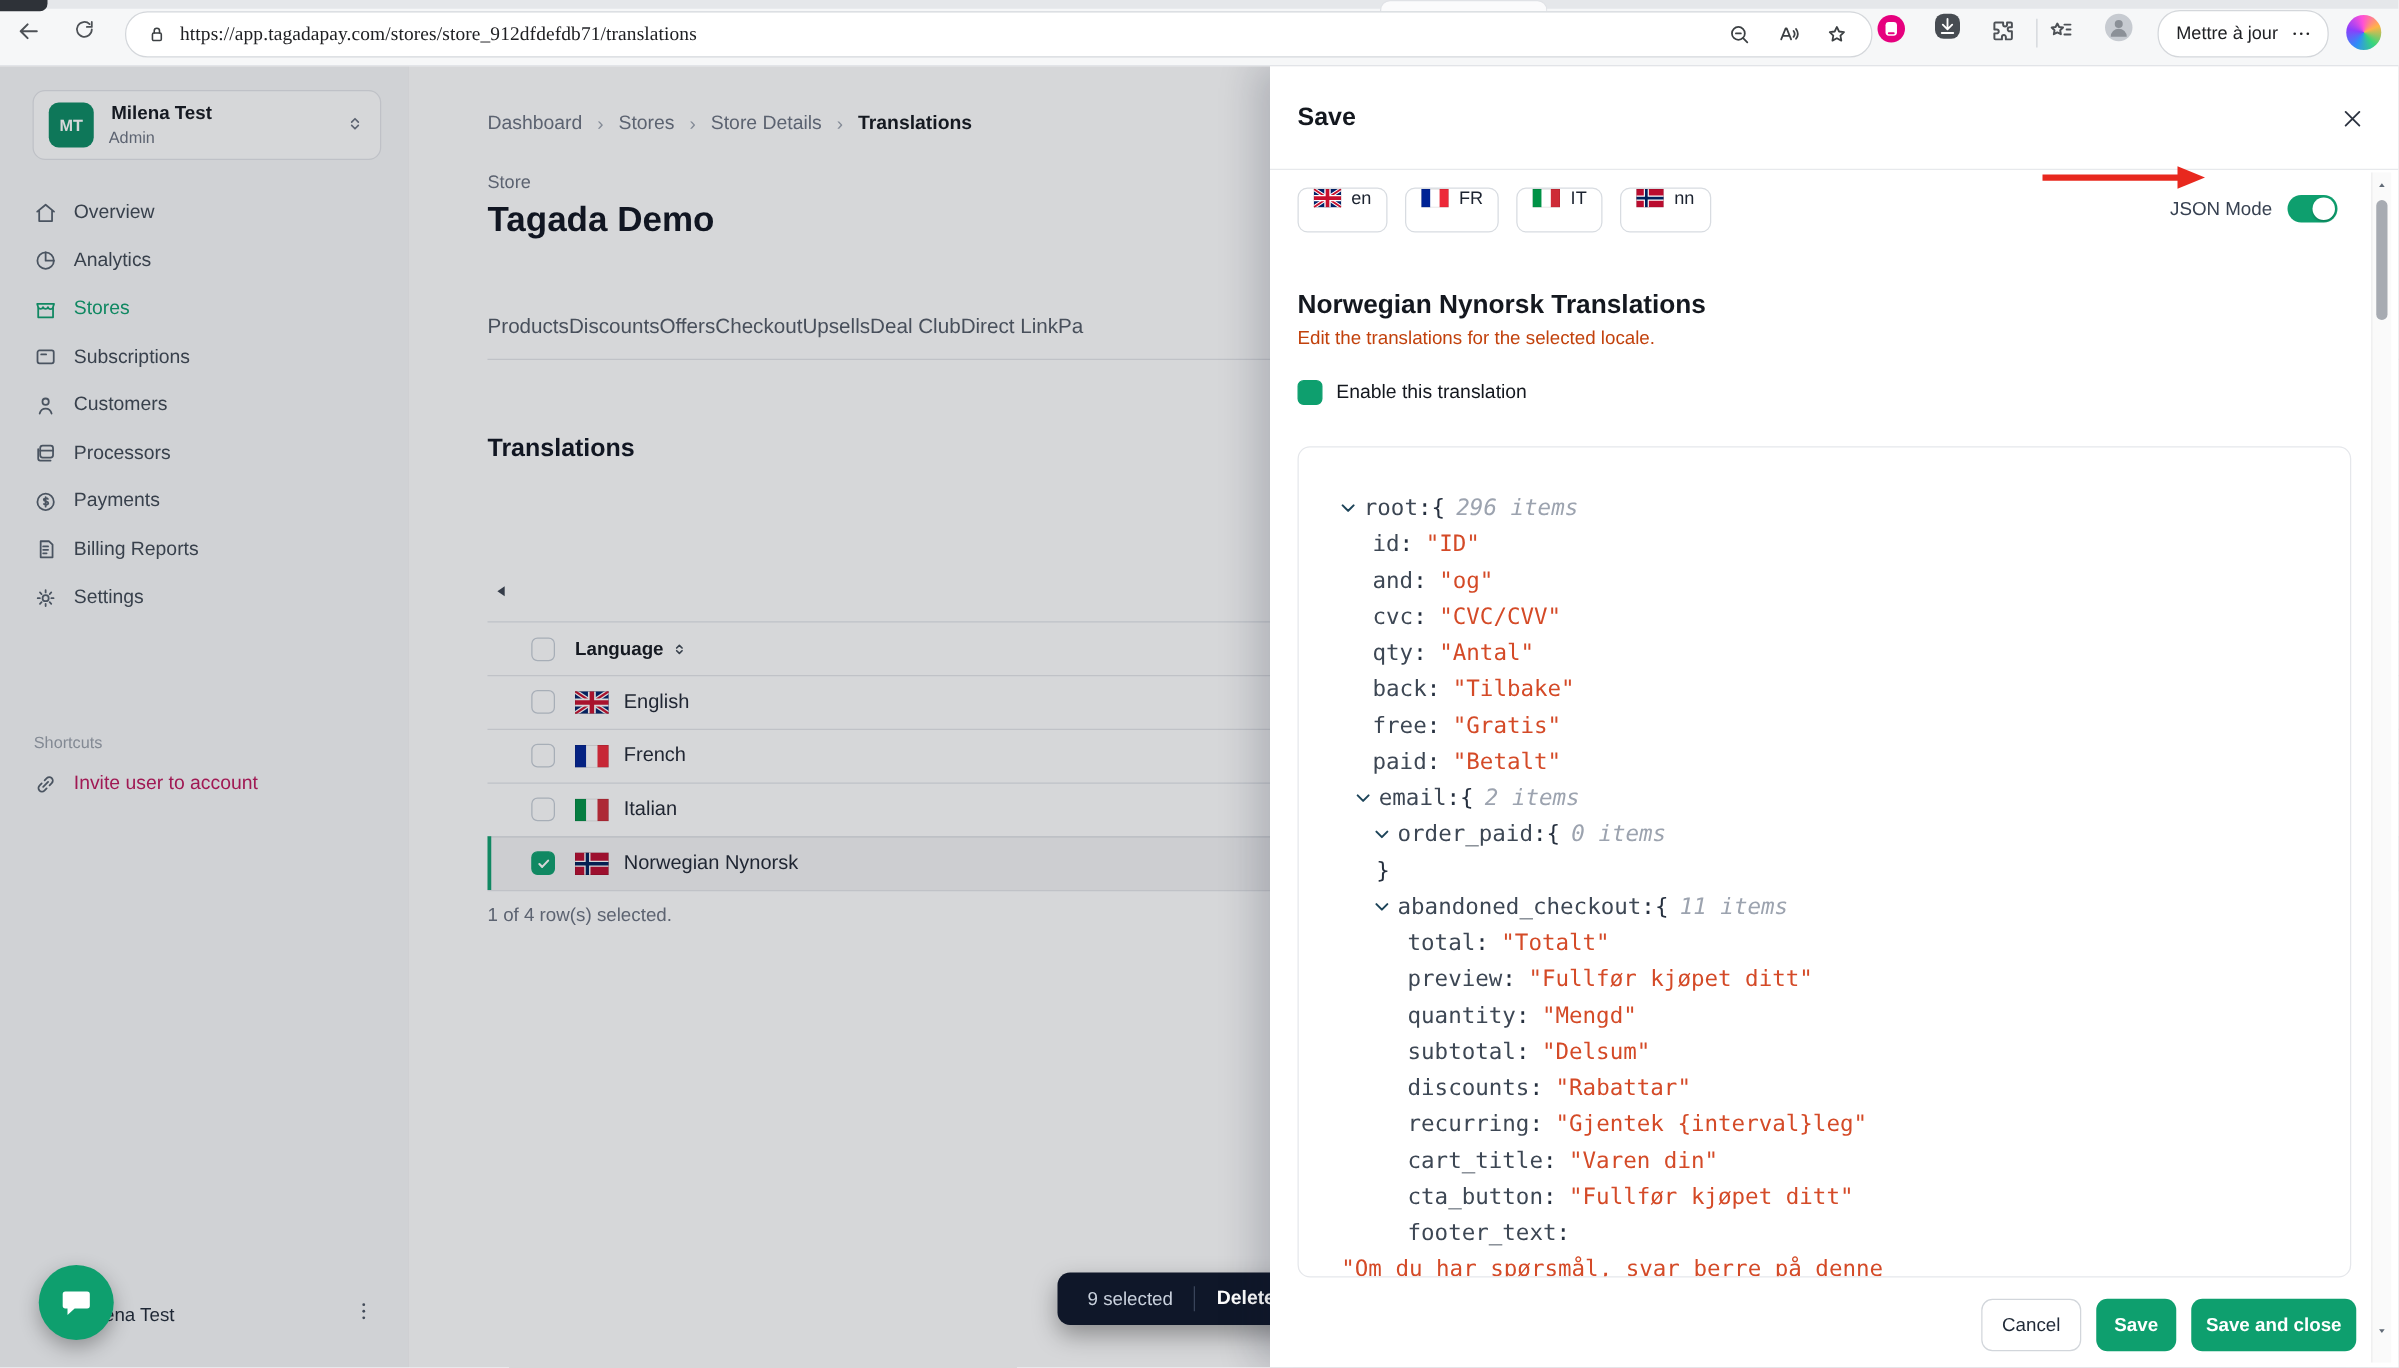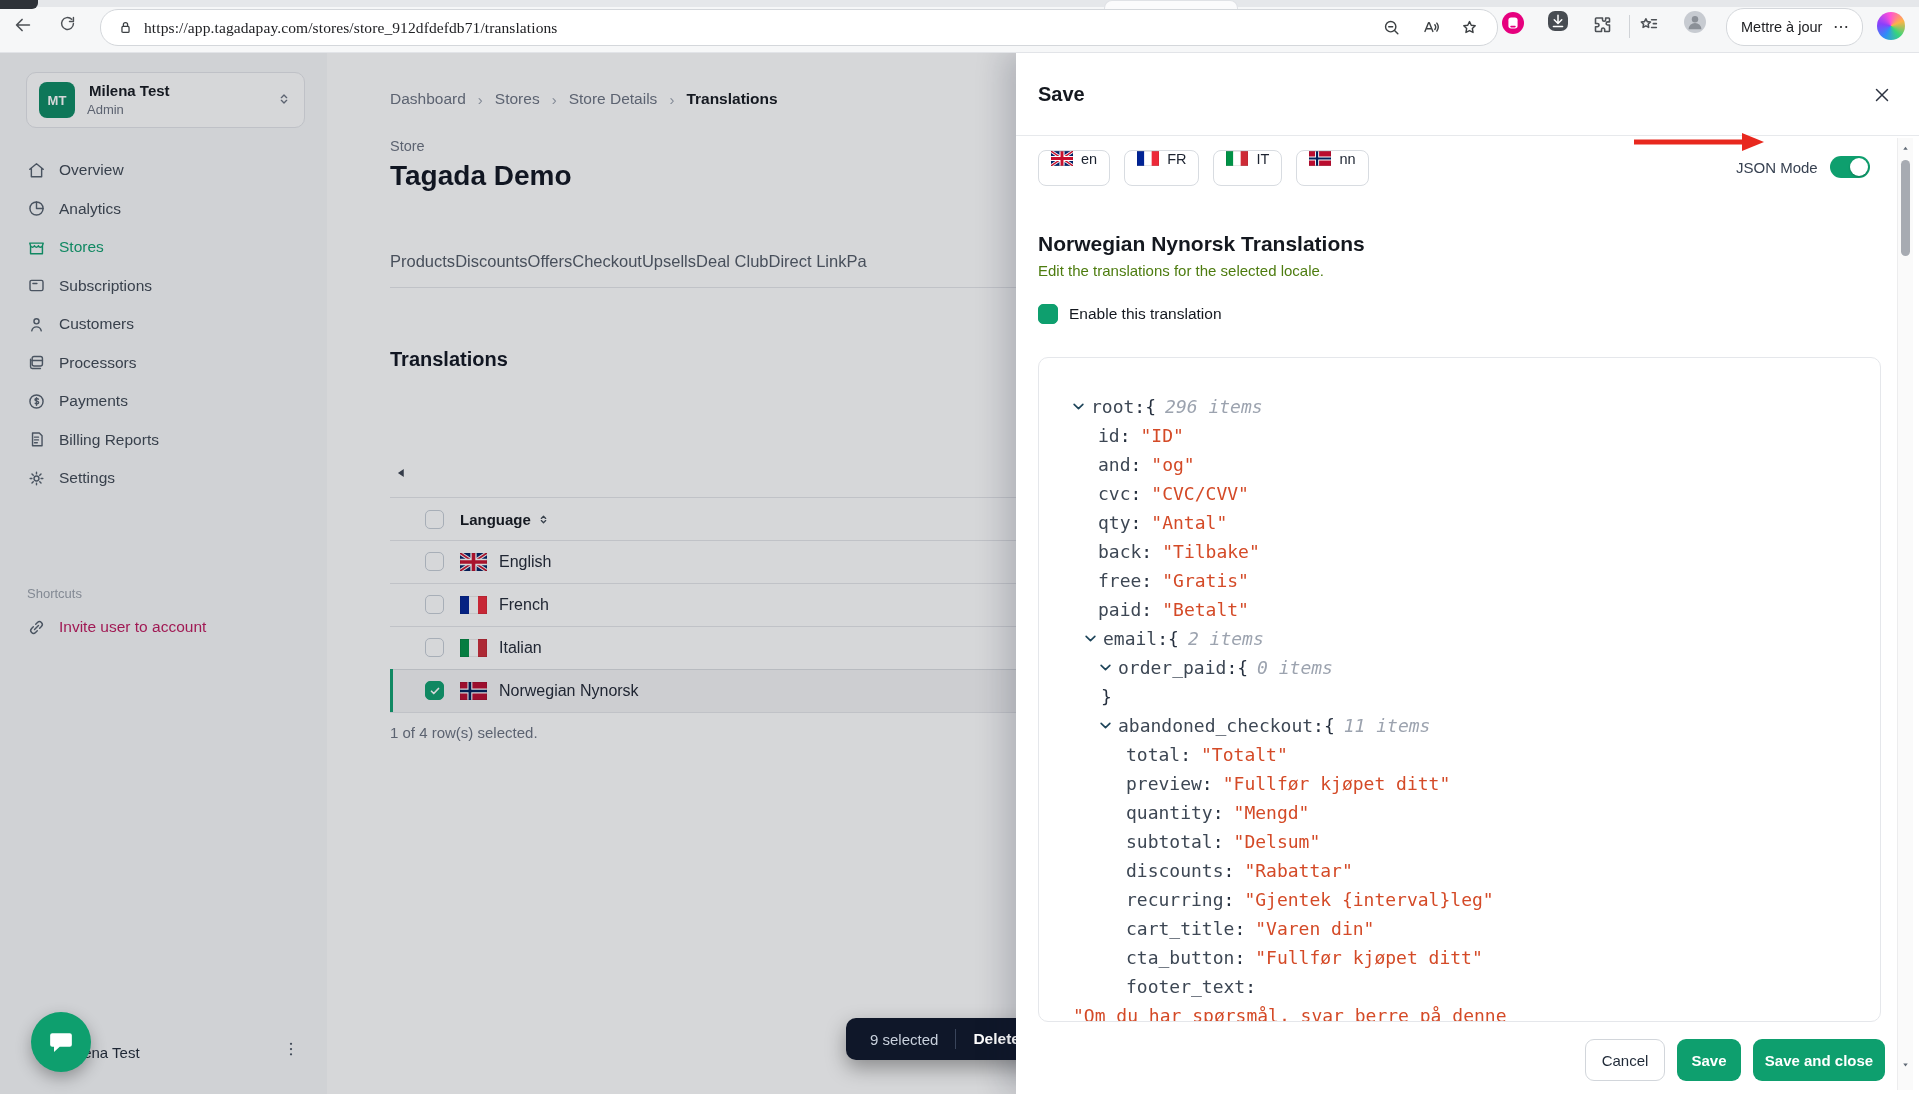--- a/index.html
+++ b/index.html
@@ -96,21 +96,21 @@
   .red-arrow{position:absolute;left:616px;top:79px;z-index:3;}
   .jsonmode{position:absolute;left:720px;top:98px;height:34px;display:flex;align-items:center;gap:12px;}
   .jsonmode-label{font-size:15px;color:#374151;}
   .toggle{width:40px;height:22px;border-radius:11px;background:#0e9f6e;position:relative;cursor:pointer;}
   .toggle .knob{position:absolute;right:2px;top:2px;width:18px;height:18px;border-radius:50%;background:#fff;box-shadow:0 1px 2px rgba(0,0,0,.25);}
   .pscroll{position:absolute;left:881px;top:86px;width:15px;height:952px;background:#fafafa;border-left:1px solid #ededee;}
   .pscroll .up{position:absolute;left:3px;top:6px;color:#606a76;}
   .pscroll .down{position:absolute;left:3px;top:922px;color:#606a76;}
   .pscroll .thumb{position:absolute;left:3px;top:22px;width:9px;height:96px;border-radius:4.5px;background:#a7abb2;cursor:pointer;}
   .panel-heading{position:absolute;left:22px;top:180px;font-size:21px;font-weight:bold;color:#14181f;}
-  .panel-subheading{position:absolute;left:22px;top:210px;font-size:15px;color:#4d7c0f;}
+  .panel-subheading{position:absolute;left:22px;top:210px;font-size:15px;color:#c2410c;}
   .enable-row{position:absolute;left:22px;top:252px;display:flex;align-items:center;gap:11px;}
   .enable-row .cb{width:20px;height:20px;}
   .enable-label{font-size:15.5px;color:#14181f;}
   .json-card{position:absolute;left:22px;top:305px;width:841px;height:663px;border:1px solid #e5e7eb;border-radius:10px;
              background:#fff;overflow:hidden;}
   .json-tree{position:absolute;left:24px;top:34px;font-family:"DejaVu Sans Mono",monospace;font-size:18px;line-height:29px;white-space:nowrap;}
   .jline{height:29px;display:flex;align-items:center;}
   .jchev{width:15px;height:15px;margin-right:5px;color:#1d4459;flex:0 0 auto;cursor:pointer;}
   .jkey{color:#3d4754;}
   .jpunct{color:#26303f;}

